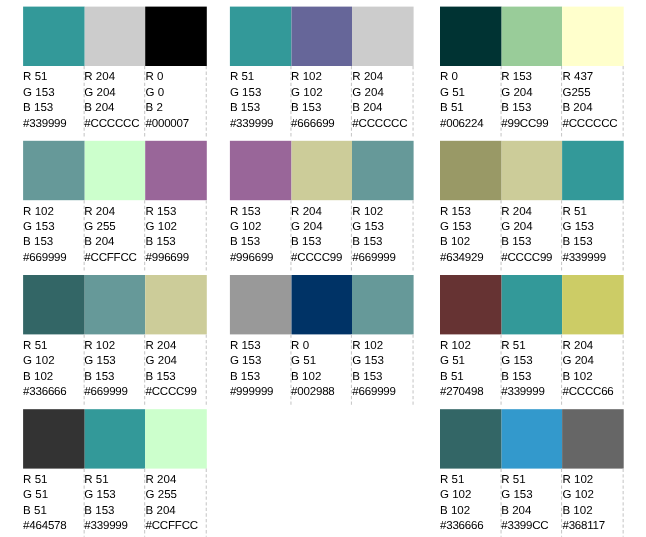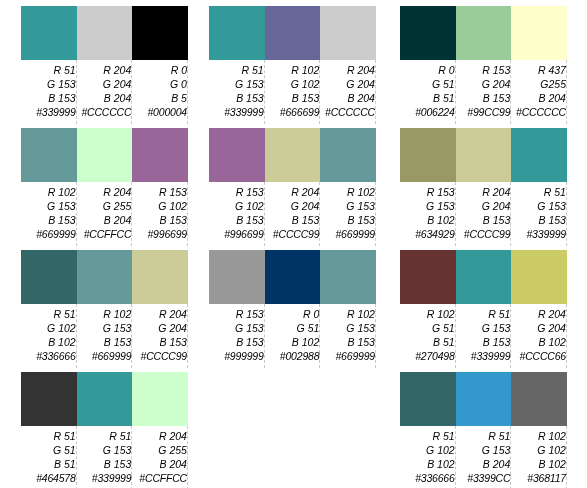--- a/index.html
+++ b/index.html
@@ -46,24 +46,23 @@
   .labels-strip {
     display: flex;
     width: 167px;
     height: 64px;
     background: #ffffff;
   }
   .label-cell {
     width: 55.67px;
     flex: 0 0 auto;
     box-sizing: border-box;
-    text-align: right;
+    text-align: left;
     padding-top: 3px;
     border-right: 1px dashed #c9c9c9;
-    font-style: italic;
   }
   .label-cell:last-child {
     border-right: 1px dashed #c9c9c9;
   }
   .label-cell .chan,
   .label-cell .hex {
     display: block;
     font-family: "Liberation Sans", sans-serif;
     font-size: 10.5px;
     line-height: 14px;
@@ -94,22 +93,22 @@
           </div>
           <div class="label-cell">
             <span class="chan">R 204</span>
             <span class="chan">G 204</span>
             <span class="chan">B 204</span>
             <span class="hex">#CCCCCC</span>
           </div>
           <div class="label-cell">
             <span class="chan">R 0</span>
             <span class="chan">G 0</span>
-            <span class="chan">B 5</span>
-            <span class="hex">#000004</span>
+            <span class="chan">B 2</span>
+            <span class="hex">#000007</span>
           </div>
         </div>
       </div>
       <div class="palette-row" style="position: absolute; top: 128px; left: 0px;">
         <div class="swatch-strip">
           <div class="swatch" title="#669999" style="background-color: rgb(102, 153, 153);"></div>
           <div class="swatch" title="#CCFFCC" style="background-color: rgb(204, 255, 204);"></div>
           <div class="swatch" title="#996699" style="background-color: rgb(153, 102, 153);"></div>
         </div>
         <div class="labels-strip">

